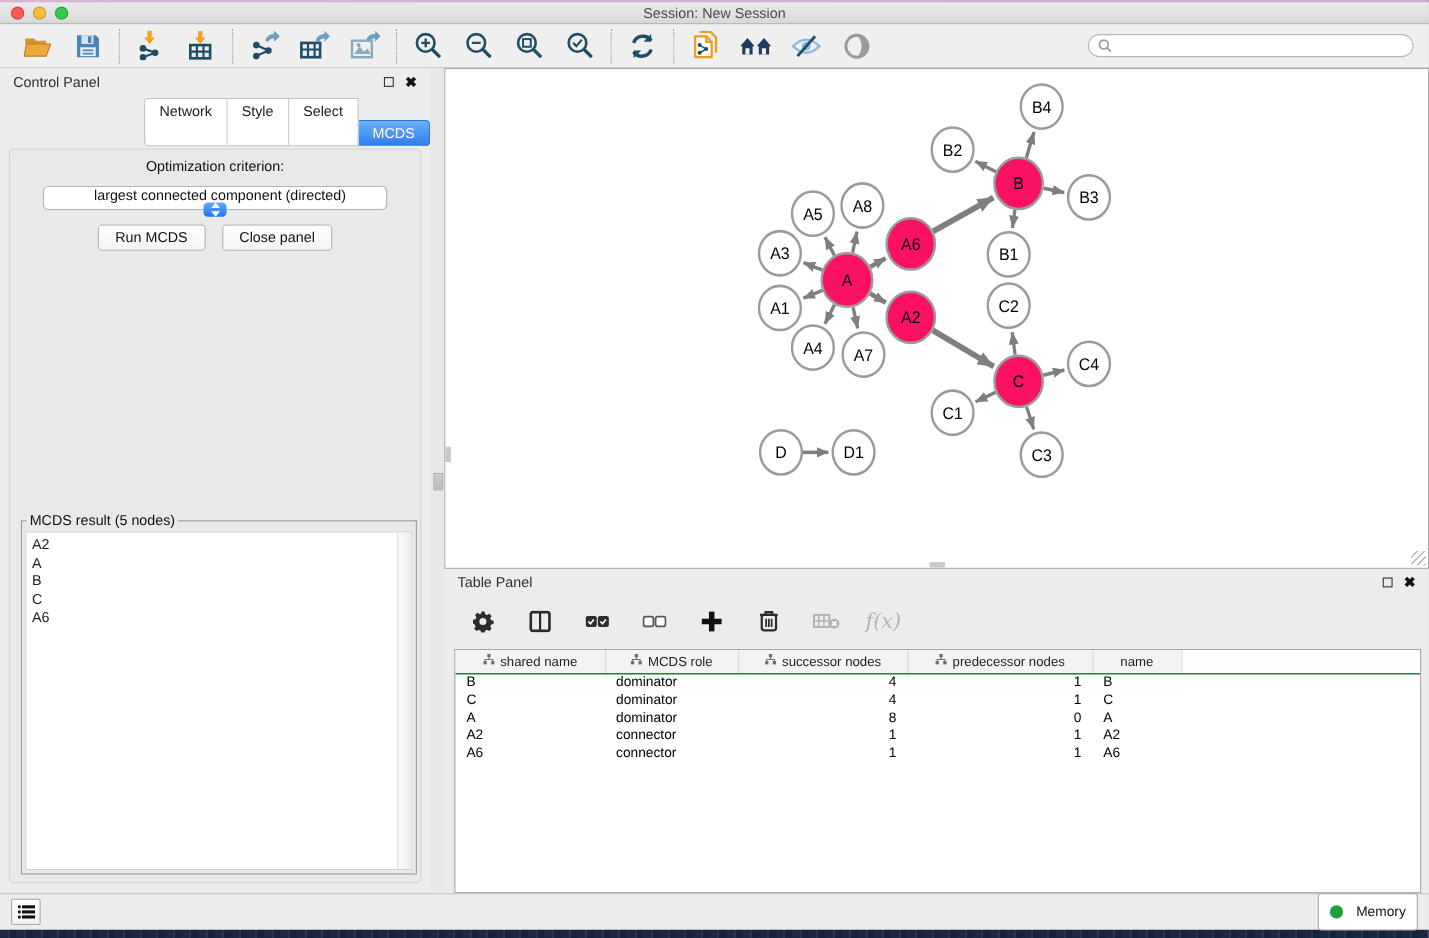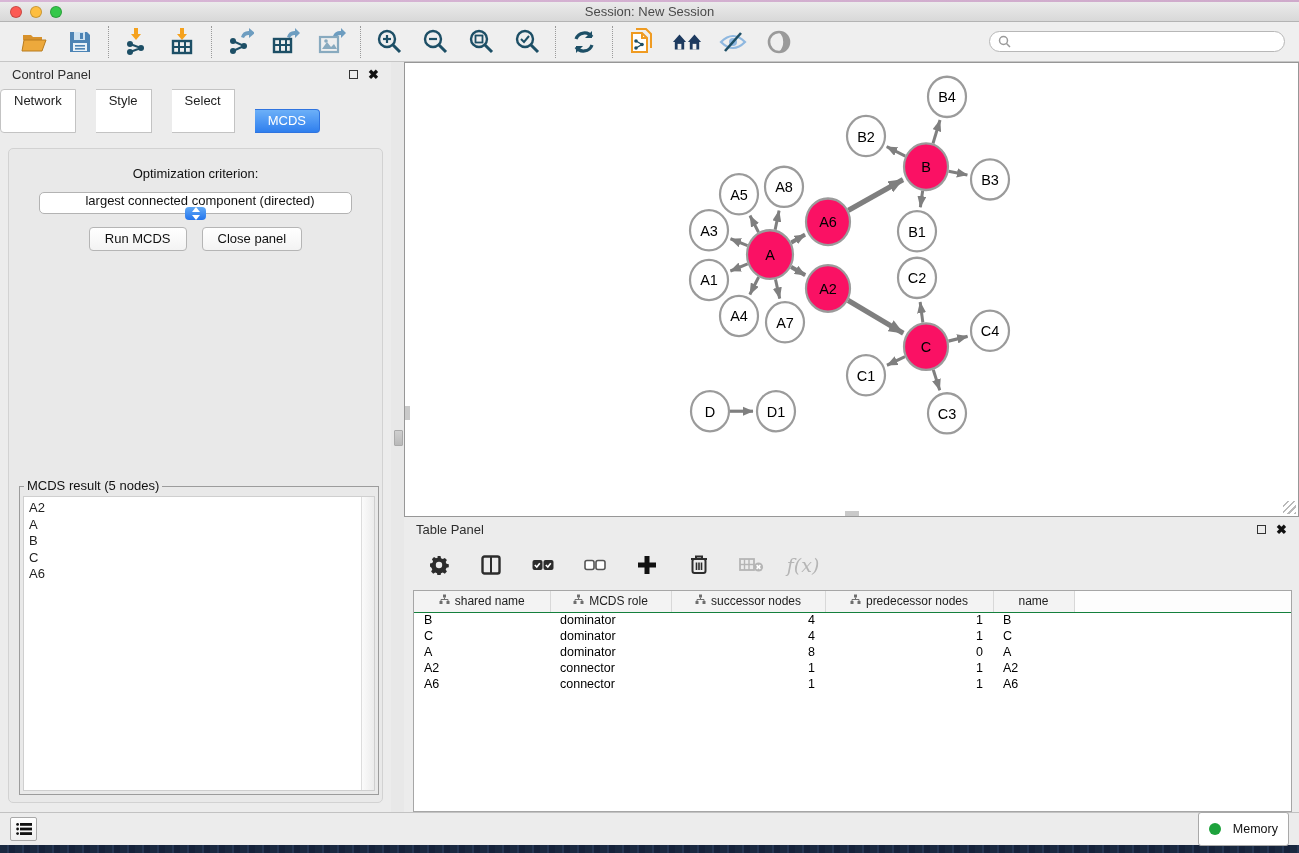--- a/index.html
+++ b/index.html
@@ -36,30 +36,30 @@
   
   .main { flex:1; display:flex; min-height:0; }
 
   
   .control-panel { width:391px; background:#ececec; display:flex; flex-direction:column; }
   .panel-header { height:25px; display:flex; align-items:center; padding:0 12px; color:#2e2e2e; }
   .panel-header .ph-icons { margin-left:auto; display:flex; gap:10px; align-items:center; }
   .float-box { width:9px; height:9px; border:1.5px solid #333; display:inline-block; }
   .close-x { font-weight:bold; color:#111; font-size:13px; line-height:9px; }
 
-  .cp-tabs { display:flex; justify-content:flex-start; margin-top:2px;gap:20px; }
+  .cp-tabs { display:flex; justify-content:flex-end; margin-top:2px; }
   .seg-tab { padding:3px 13px 4px; background:#fff; border:1px solid #c3c3c3; border-left:none;
     color:#222; cursor:default; }
   .seg-tab:first-child { border-left:1px solid #c3c3c3; border-radius:4px 0 0 4px; }
   .seg-tab:last-child { border-radius:0 4px 4px 0; }
   .seg-tab.selected { background:linear-gradient(#6cb0f8,#2f7fee); color:#fff; border-color:#2f74df;margin-top:20px; }
 
-  .cp-body { flex:1; margin:15px 8px 9px; background:#e9e9e9; border:1px solid #d2d2d2;
+  .cp-body { flex:1; margin:2px 8px 9px; background:#e9e9e9; border:1px solid #d2d2d2;
     border-radius:5px; position:relative; display:flex; flex-direction:column; align-items:center;
-    padding-top:17px; }
+    padding-top:7px; }
   .opt-label { color:#111; }
   .dropdown { margin-top:11px; width:313px; height:22px; background:#fff; border:1px solid #b3b3b3;
     border-radius:5px; display:flex; align-items:center;flex-direction:column; }
   .dd-text { flex:1; padding-left:9px; white-space:nowrap; color:#111; }
   .dd-stepper { width:21px; height:22px; margin:-1px; background:linear-gradient(#62aaf7,#2374ec);
     border-radius:4px; display:flex; flex-direction:column; align-items:center; justify-content:center; gap:3px; }
   .chev-up { width:0; height:0; border-left:4px solid transparent; border-right:4px solid transparent;
     border-bottom:5px solid #fff; }
   .chev-down { width:0; height:0; border-left:4px solid transparent; border-right:4px solid transparent;
     border-top:5px solid #fff; }

